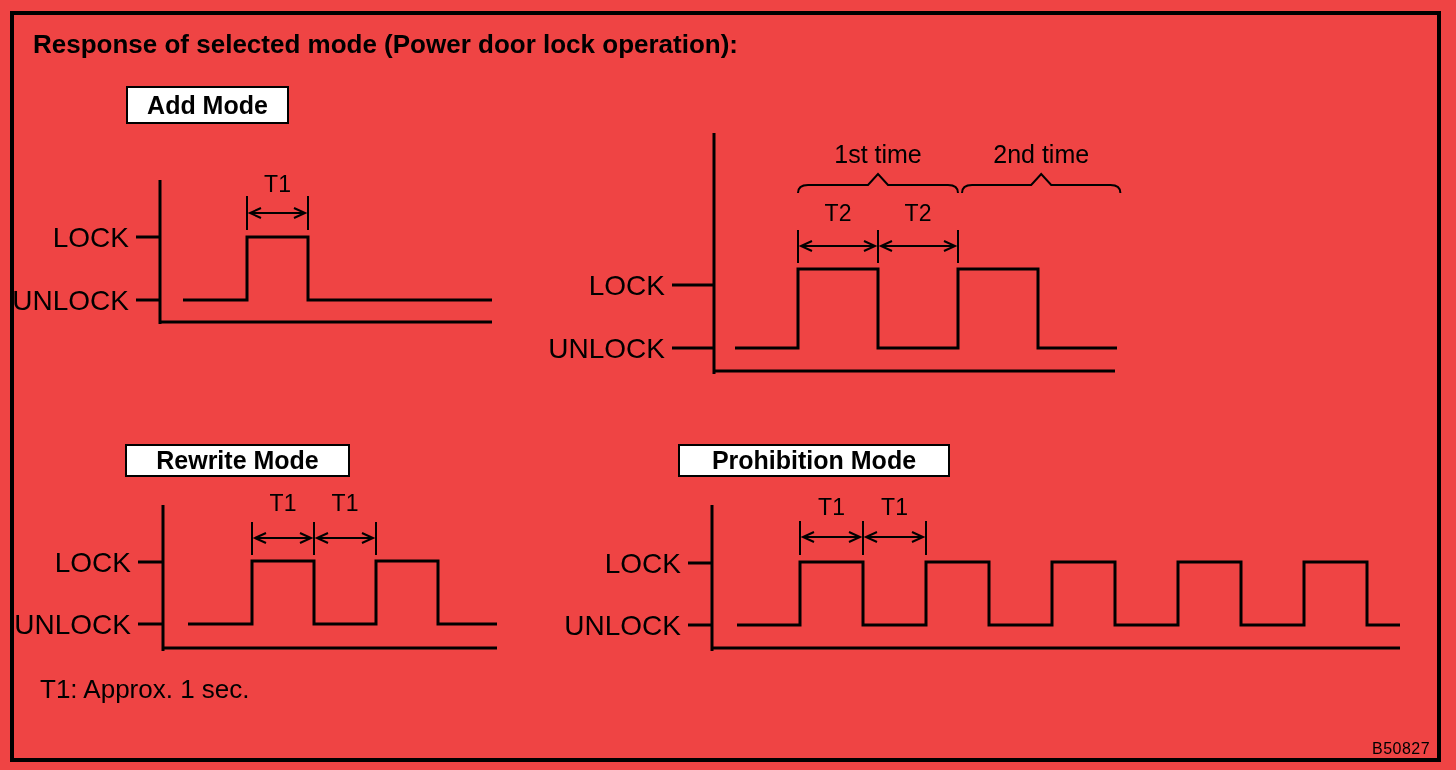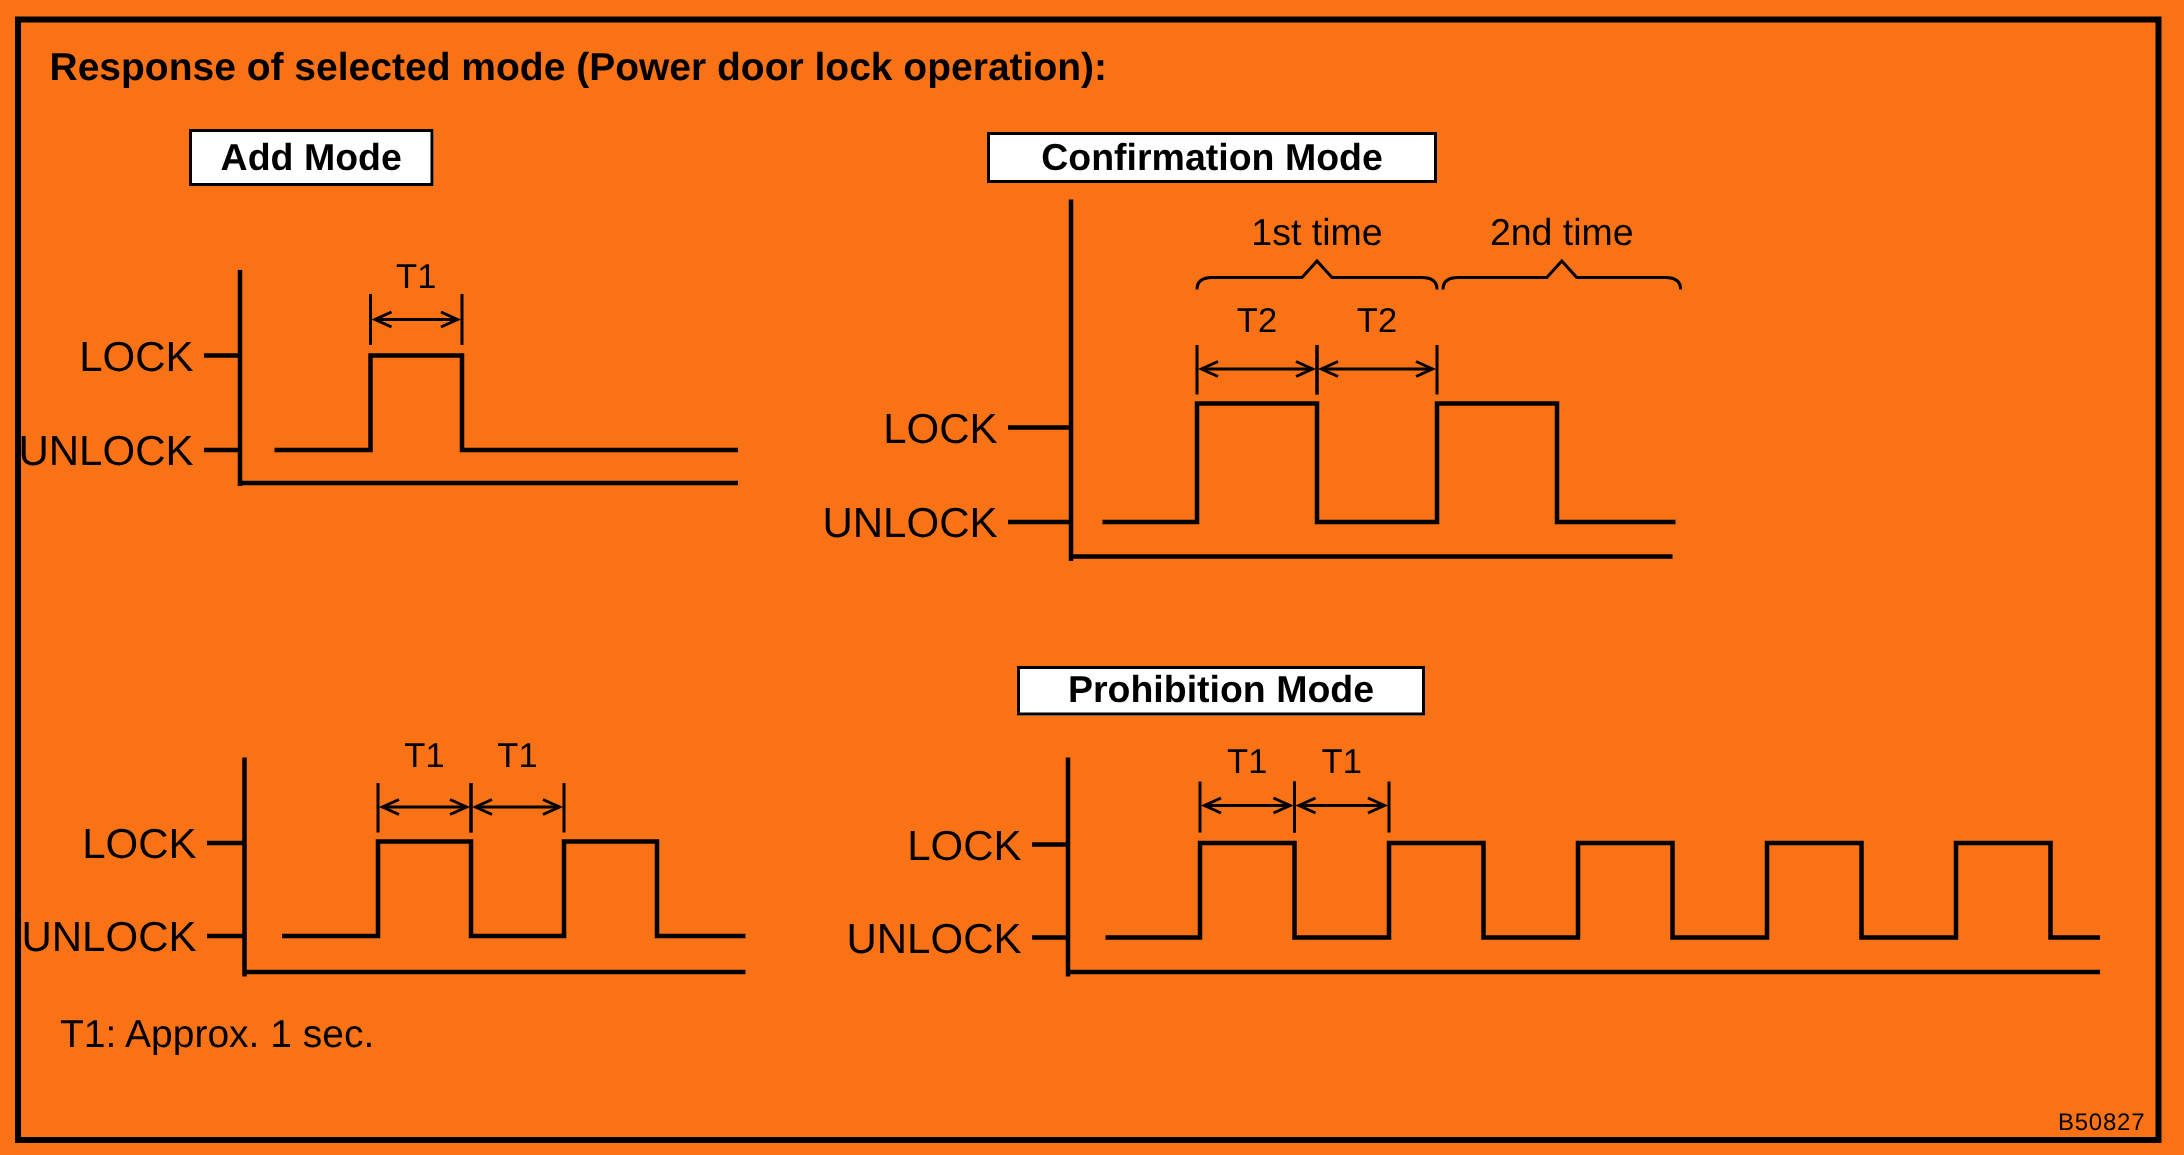--- a/index.html
+++ b/index.html
@@ -1,20 +1,20 @@
 <!DOCTYPE html>
 <html><head>
 <meta charset="utf-8">
 <style>
   html, body { margin: 0; padding: 0; background: #ffffff; }
   #canvas {
     position: relative;
     width: 1456px;
     height: 770px;
-    background: #f97316;
+    background: #ef4444;
     font-family: "Liberation Sans", sans-serif;
     color: #000000;
     overflow: hidden;
   }
   #outer-border {
     position: absolute;
     left: 10px; top: 11px;
     width: 1431px; height: 751px;
     border: 4px solid #000000;
     box-sizing: border-box;
@@ -63,22 +63,22 @@
 <body>
 
 <div id="canvas">
   <div id="outer-border"></div>
 
   <div id="diagram-title">Response of selected mode (Power door lock operation):</div>
 
   <div id="box-add" class="mode-box">
     <span>Add Mode</span>
   </div>
-  <div id="box-confirm" class="mode-box">
-    <span>Confirmation Mode</span>
+  <div id="box-rewrite" class="mode-box">
+    <span>Rewrite Mode</span>
   </div>
   <div id="box-prohibit" class="mode-box">
     <span>Prohibition Mode</span>
   </div>
 
   <svg id="wave-svg" width="1456" height="770" viewBox="0 0 1456 770">
       <line x1="160" y1="180" x2="160" y2="324" stroke="#000000" stroke-width="3"></line>
       <line x1="160" y1="322" x2="492" y2="322" stroke="#000000" stroke-width="3"></line>
       <line x1="136" y1="237" x2="160" y2="237" stroke="#000000" stroke-width="3"></line>
       <line x1="136" y1="300" x2="160" y2="300" stroke="#000000" stroke-width="3"></line>

